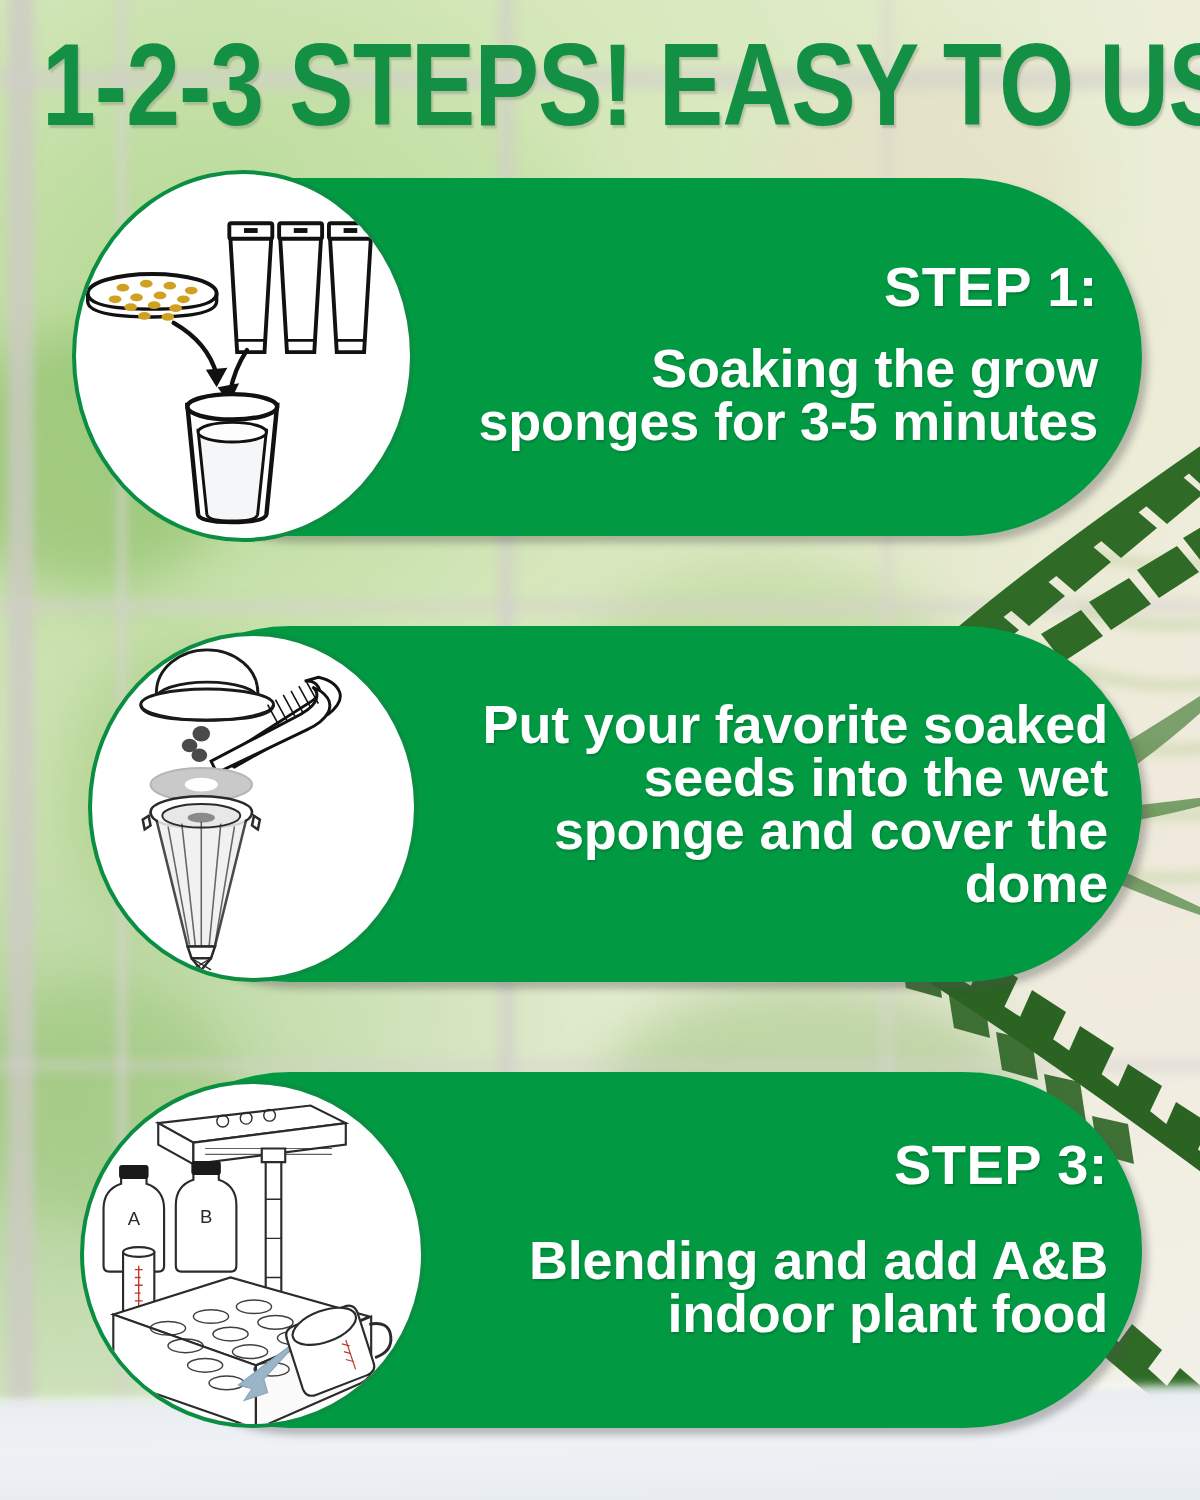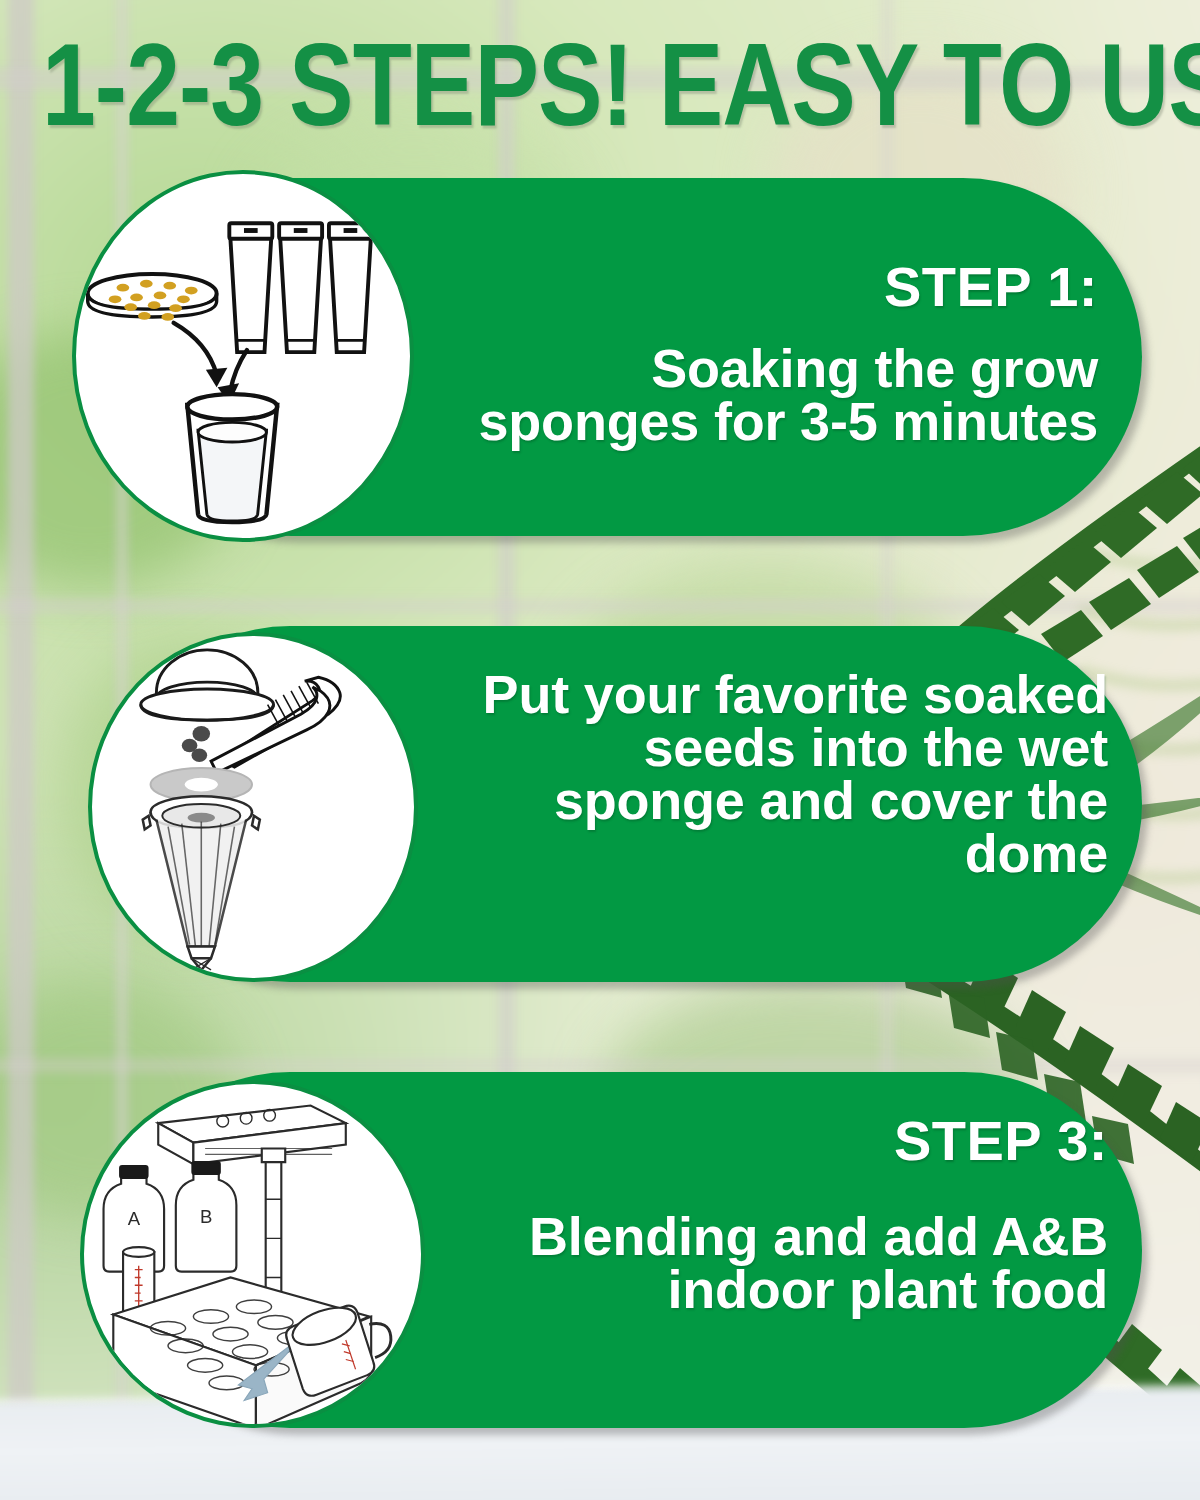--- a/index.html
+++ b/index.html
@@ -108,22 +108,22 @@
     text-shadow:1px 2px 2px rgba(0,70,30,.35);
   }
   .step-body{
     font-size:54px; font-weight:bold; line-height:53px;
     letter-spacing:-.2px;
     text-shadow:1px 2px 2px rgba(0,70,30,.3);
   }
   #text-1{ left:438px; top:258px;  width:660px; }
   #text-1 .step-body{ margin-top:26px; }
   #text-2{ left:438px; top:668px;  width:670px; }
-  #text-2 .step-body{ }
-  #text-3{ left:438px; top:1112px; width:670px; }
+  #text-2 .step-body{ margin-top:30px; }
+  #text-3{ left:438px; top:1136px; width:670px; }
   #text-3 .step-body{ margin-top:40px; }
 
   svg.icon-art{ position:absolute; left:0; top:0; width:100%; height:100%; display:block; }
 </style>
 </head>
 <body>
 
 <div id="bg">
   <div class="bg-base"></div>
 

